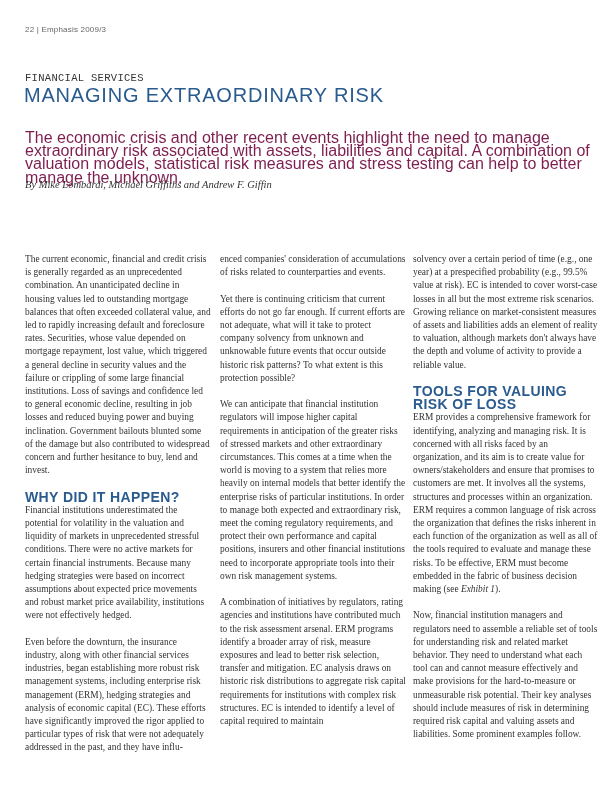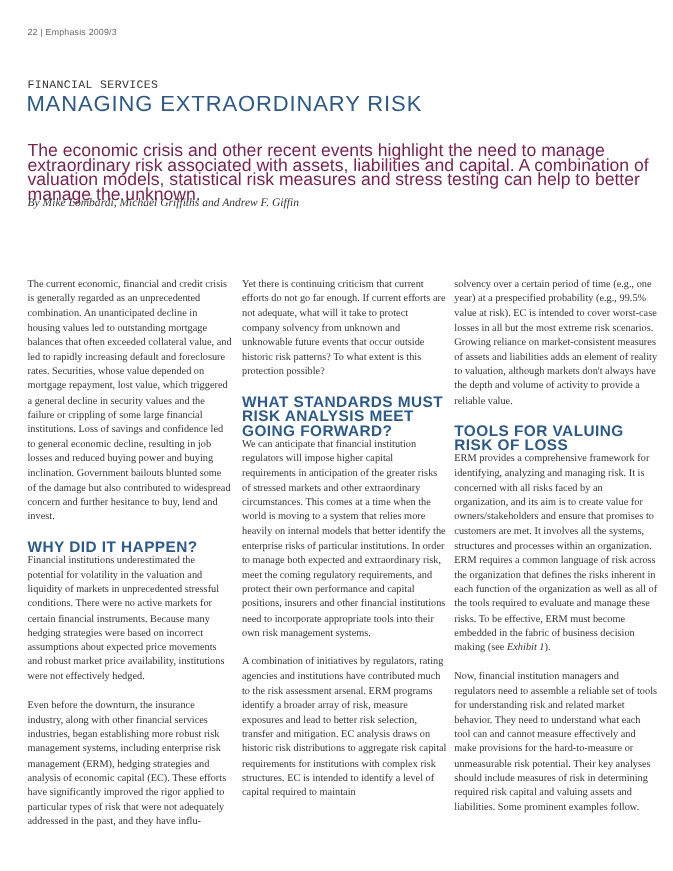--- a/index.html
+++ b/index.html
@@ -54,22 +54,22 @@
 <div class="byline">By Mike Lombardi, Michael Griffiths and Andrew F. Giffin</div>
 
 <div class="col col1">
   <p>The current economic, financial and credit crisis is generally regarded as an unprecedented combination. An unanticipated decline in housing values led to outstanding mortgage balances that often exceeded collateral value, and led to rapidly increasing default and foreclosure rates. Securities, whose value depended on mortgage repayment, lost value, which triggered a general decline in security values and the failure or crippling of some large financial institutions. Loss of savings and confidence led to general economic decline, resulting in job losses and reduced buying power and buying inclination. Government bailouts blunted some of the damage but also contributed to widespread concern and further hesitance to buy, lend and invest.</p>
   <h2 class="h">WHY DID IT HAPPEN?</h2>
   <p>Financial institutions underestimated the potential for volatility in the valuation and liquidity of markets in unprecedented stressful conditions. There were no active markets for certain financial instruments. Because many hedging strategies were based on incorrect assumptions about expected price movements and robust market price availability, institutions were not effectively hedged.</p>
   <p>Even before the downturn, the insurance industry, along with other financial services industries, began establishing more robust risk management systems, including enterprise risk management (ERM), hedging strategies and analysis of economic capital (EC). These efforts have significantly improved the rigor applied to particular types of risk that were not adequately addressed in the past, and they have influ-</p>
 </div>
 
 <div class="col col2">
+  <p>enced companies' consideration of accumulations of risks related to counterparties and events.</p>
   <p>Yet there is continuing criticism that current efforts do not go far enough. If current efforts are not adequate, what will it take to protect company solvency from unknown and unknowable future events that occur outside historic risk patterns? To what extent is this protection possible?</p>
-  <h2 class="h">WHAT STANDARDS MUST RISK ANALYSIS MEET GOING FORWARD?</h2>
   <p>We can anticipate that financial institution regulators will impose higher capital requirements in anticipation of the greater risks of stressed markets and other extraordinary circumstances. This comes at a time when the world is moving to a system that relies more heavily on internal models that better identify the enterprise risks of particular institutions. In order to manage both expected and extraordinary risk, meet the coming regulatory requirements, and protect their own performance and capital positions, insurers and other financial institutions need to incorporate appropriate tools into their own risk management systems.</p>
   <p>A combination of initiatives by regulators, rating agencies and institutions have contributed much to the risk assessment arsenal. ERM programs identify a broader array of risk, measure exposures and lead to better risk selection, transfer and mitigation. EC analysis draws on historic risk distributions to aggregate risk capital requirements for institutions with complex risk structures. EC is intended to identify a level of capital required to maintain</p>
 </div>
 
 <div class="col col3">
   <p>solvency over a certain period of time (e.g., one year) at a prespecified probability (e.g., 99.5% value at risk). EC is intended to cover worst-case losses in all but the most extreme risk scenarios. Growing reliance on market-consistent measures of assets and liabilities adds an element of reality to valuation, although markets don't always have the depth and volume of activity to provide a reliable value.</p>
   <h2 class="h">TOOLS FOR VALUING RISK OF LOSS</h2>
   <p><span>ERM provides a comprehensive framework for identifying, analyzing and managing risk. It is concerned with all risks faced by an organization, and its aim is to create value for owners/stakeholders and ensure that promises to customers are met. It involves all the systems, structures and processes within an organization. ERM requires a common language of risk across the organization that defines the risks inherent in each function of the organization as well as all of the tools required to evaluate and manage these risks. To be effective, ERM must become embedded in the fabric of business decision making (see </span><em>Exhibit 1</em><span>).</span></p>
   <p>Now, financial institution managers and regulators need to assemble a reliable set of tools for understanding risk and related market behavior. They need to understand what each tool can and cannot measure effectively and make provisions for the hard-to-measure or unmeasurable risk potential. Their key analyses should include measures of risk in determining required risk capital and valuing assets and liabilities. Some prominent examples follow.</p>
 </div>

